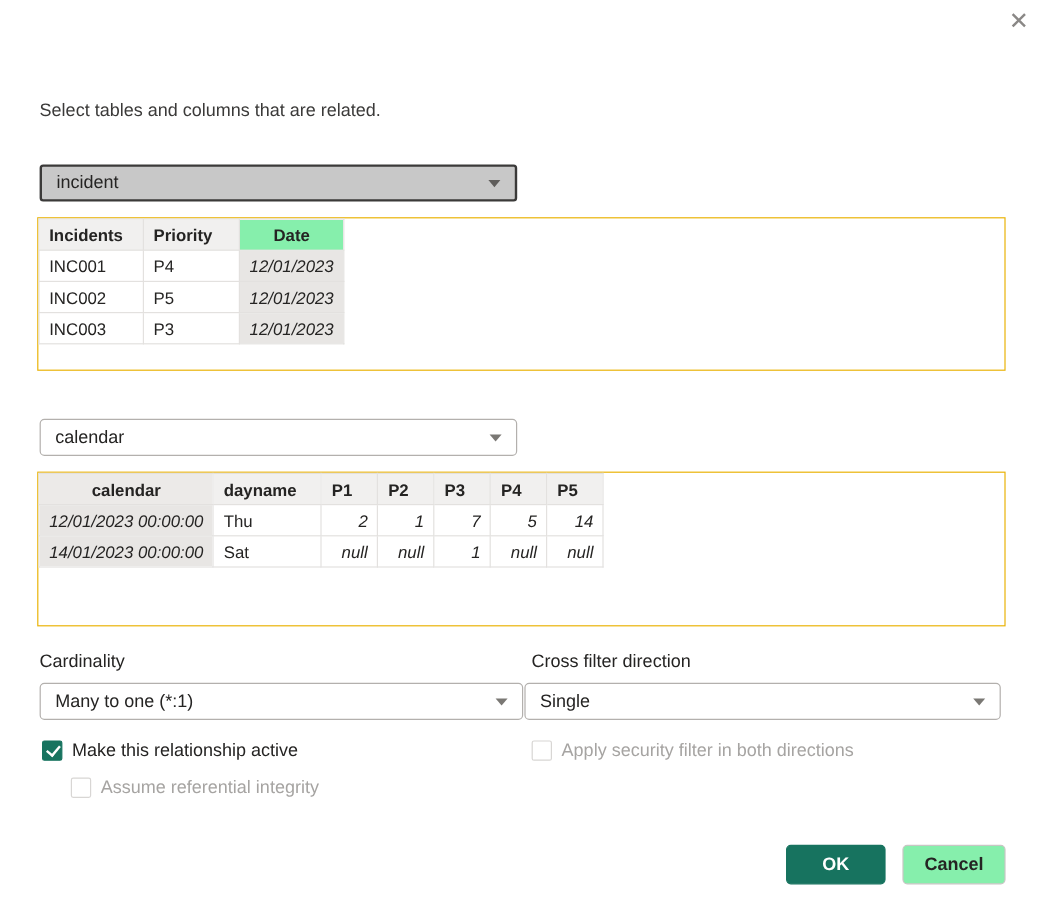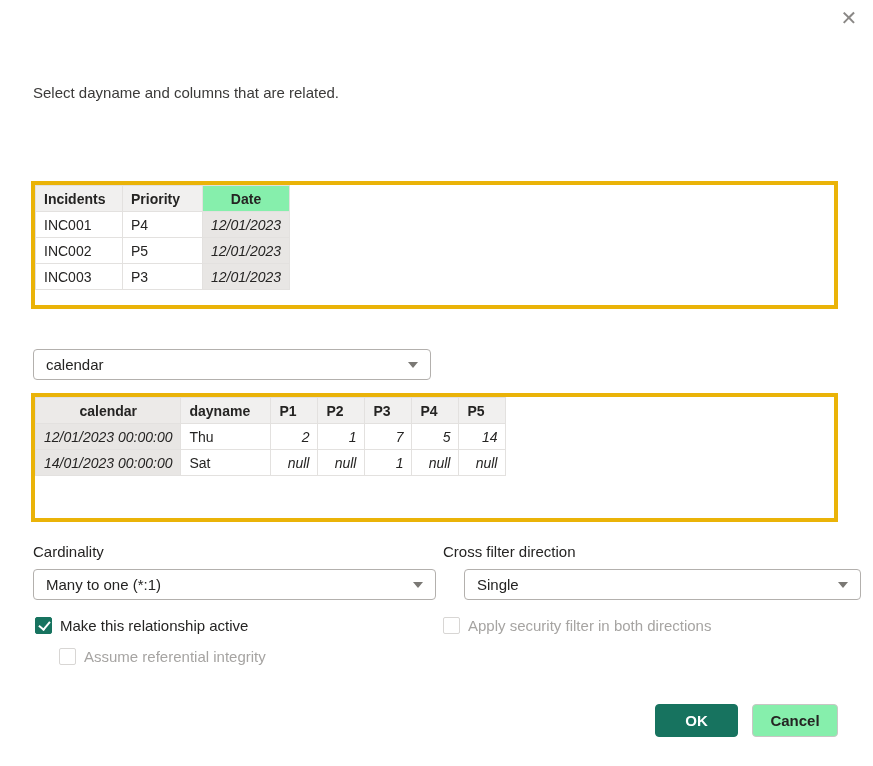--- a/index.html
+++ b/index.html
@@ -66,37 +66,37 @@
   }
   .dropdown.focused {
     background: #c8c8c8;
     border: 2px solid #3b3a39;
     border-radius: 3px;
   }
   .dropdown.focused .caret { border-top-color: #5f5d5b; }
   .dd-table1 { left: 33px; top: 137px; width: 398px; }
   .dd-table2 { left: 33px; top: 349px; width: 398px; }
   .dd-cardinality { left: 33px; top: 569px; width: 403px; }
-  .dd-crossfilter { left: 464px; top: 569px; width: 397px; }
+  .dd-crossfilter { left: 437px; top: 569px; width: 397px; }
 
   .field-label {
     position: absolute;
     font-size: 15px;
     color: #252423;
   }
   .lbl-cardinality { left: 33px; top: 543px; }
   .lbl-crossfilter { left: 443px; top: 543px; }
 
   
   .table-box {
     position: absolute;
     left: 31px;
     width: 807px;
     background: #ffffff;
-    border: 4px solid #eab308;
+    border: 1px solid #eab308;
   }
   .box-1 { top: 181px; height: 128px; }
   .box-2 { top: 393px; height: 129px; }
 
   table.preview {
     border-collapse: collapse;
     font-size: 14px;
     table-layout: fixed;
   }
   table.preview th, table.preview td {
@@ -200,22 +200,26 @@
     border: 1px solid #c8c6c4;
   }
 </style>
 </head>
 <body>
 
 <div class="dialog">
 
   <div class="close-btn">✕</div>
 
-  <div class="subtitle">Select dayname and columns that are related.</div>
-
+  <div class="subtitle">Select tables and columns that are related.</div>
+
+  <div class="dropdown focused dd-table1">
+    <span>incident</span>
+    <span class="caret"></span>
+  </div>
 
   <div class="table-box box-1">
     <table class="preview table1">
         <thead>
           <tr>
             <th>Incidents</th>
             <th>Priority</th>
             <th>Date</th>
           </tr>
         </thead>

